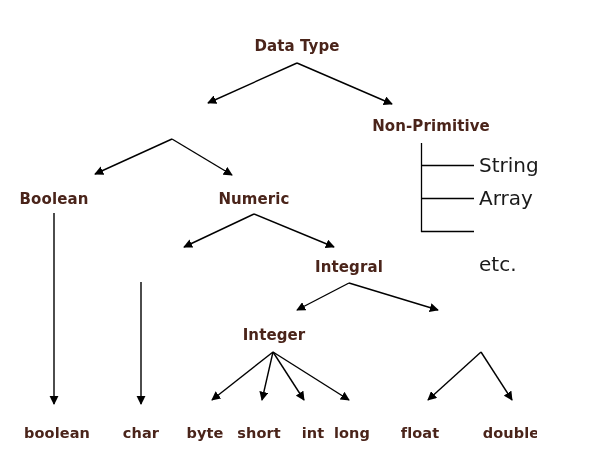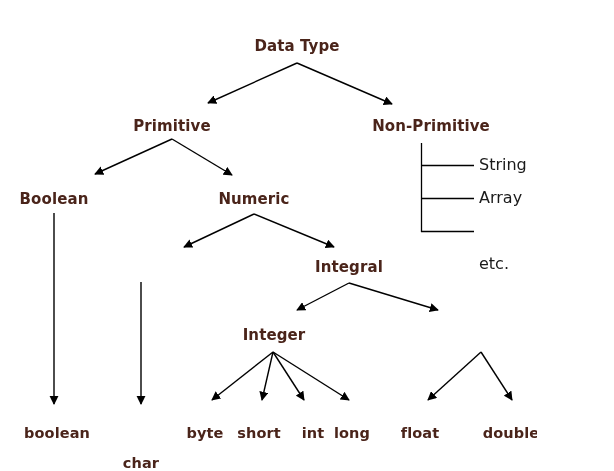--- a/index.html
+++ b/index.html
@@ -33,21 +33,21 @@
     line-height: 1;
   }
   .node-label.small {
     font-size: 14.5px;
   }
   .branch-leaf-label {
     position: absolute;
     transform: translate(0, -50%);
     white-space: nowrap;
     font-weight: normal;
-    font-size: 16px;
+    font-size: 20px;
     color: #1a1a1a;
     line-height: 1;
   }
   .edge-line {
     stroke: #000000;
     stroke-width: 1.4;
     fill: none;
   }
   .bracket-line {
     stroke: #000000;
@@ -100,21 +100,20 @@
     <line class="edge-line" x1="273" y1="352" x2="262" y2="400" marker-end="url(#arrow)"></line>
     <line class="edge-line" x1="273" y1="352" x2="304" y2="400" marker-end="url(#arrow)"></line>
     <line class="edge-line" x1="273" y1="352" x2="349" y2="400" marker-end="url(#arrow)"></line>
 
     <line class="edge-line" x1="481" y1="352" x2="428" y2="400" marker-end="url(#arrow)"></line>
     <line class="edge-line" x1="481" y1="352" x2="512" y2="400" marker-end="url(#arrow)"></line>
   </svg>
 
   <div class="node-label" style="left:297px; top:46px;">Data Type</div>
 
-  <div class="node-label" style="left:172px; top:126px;">Primitive</div>
 
   <div class="node-label" style="left:431px; top:126px;">Non-Primitive</div>
 
   <div class="node-label" style="left:54px; top:199px;">Boolean</div>
 
   <div class="node-label" style="left:254px; top:199px;">Numeric</div>
 
 
   <div class="node-label" style="left:349px; top:267px;">Integral</div>
 
@@ -122,21 +121,21 @@
 
 
   <div class="branch-leaf-label" style="left:479px; top:165px;">String</div>
 
   <div class="branch-leaf-label" style="left:479px; top:198px;">Array</div>
 
   <div class="branch-leaf-label" style="left:479px; top:231px;margin-top:33px;">etc.</div>
 
   <div class="node-label small" style="left:57px; top:433px;">boolean</div>
 
-  <div class="node-label small" style="left:141px; top:433px;margin-top:30px;">char</div>
+  <div class="node-label small" style="left:141px; top:433px;">char</div>
 
   <div class="node-label small" style="left:205px; top:433px;">byte</div>
 
   <div class="node-label small" style="left:259px; top:433px;text-align:right;">short</div>
 
   <div class="node-label small" style="left:313px; top:433px;">int</div>
 
   <div class="node-label small" style="left:352px; top:433px;">long</div>
 
   <div class="node-label small" style="left:420px; top:433px;">float</div>

